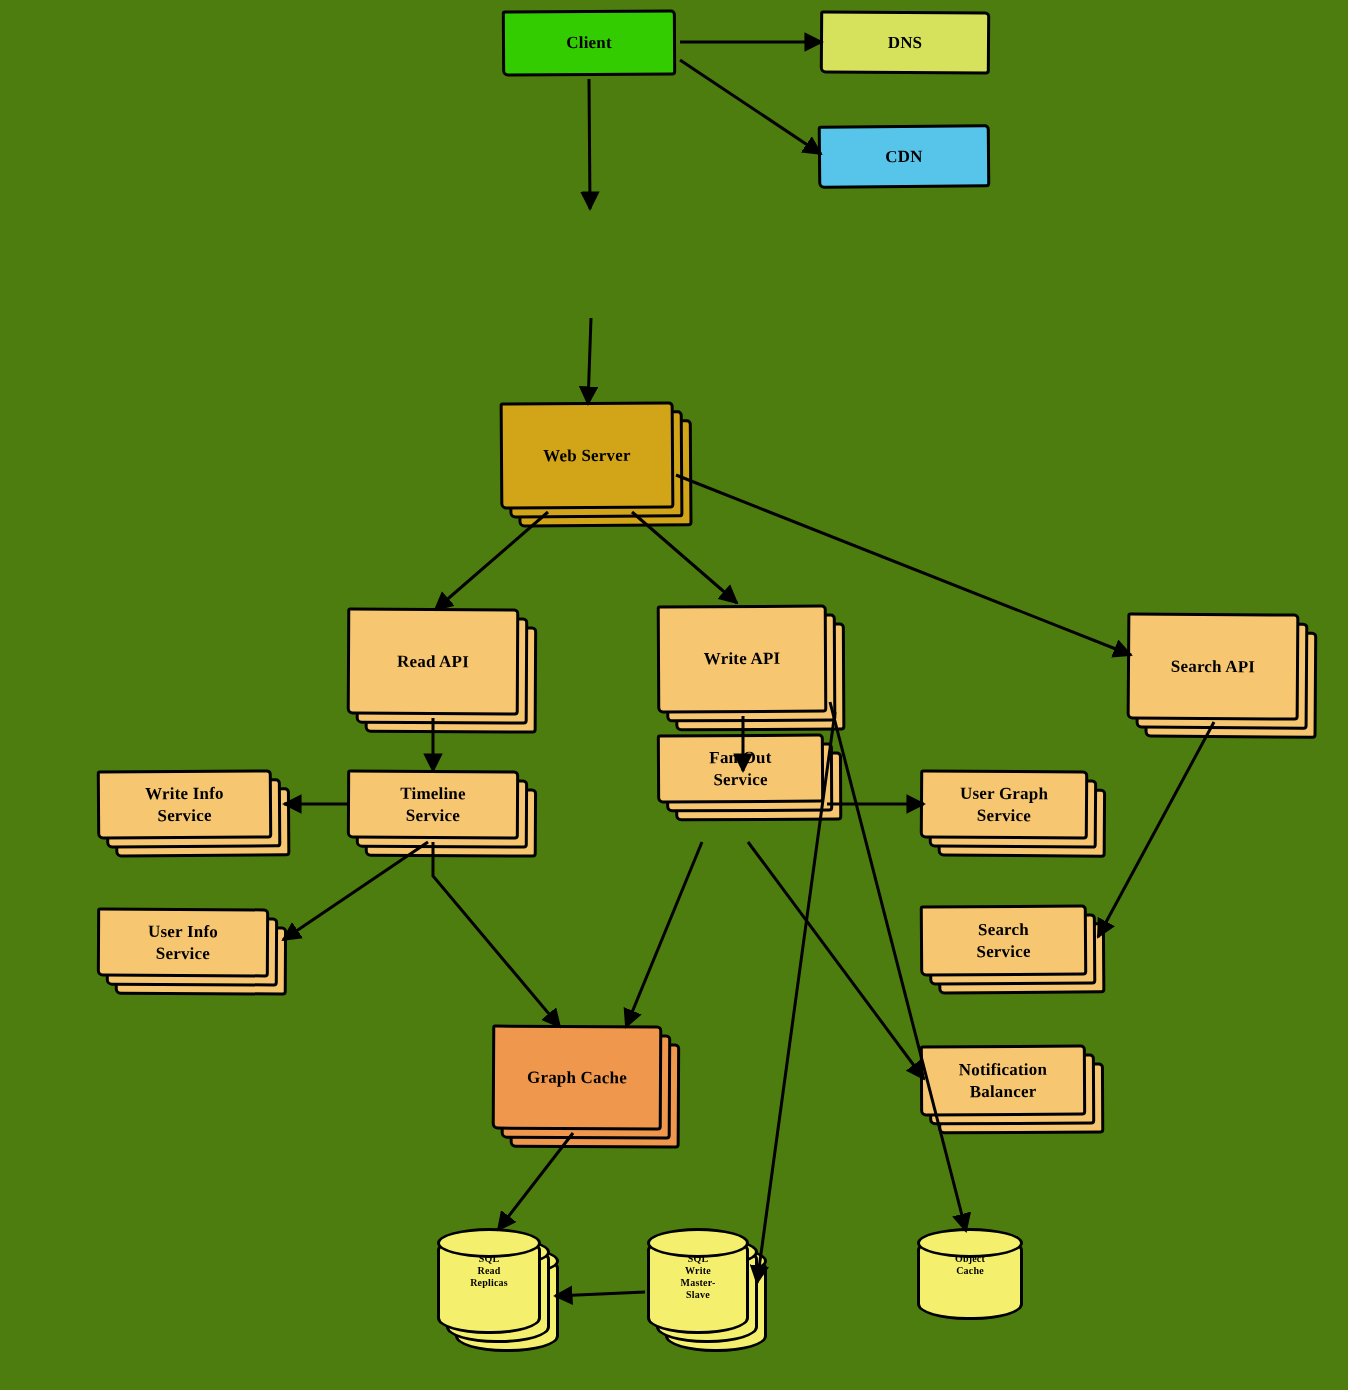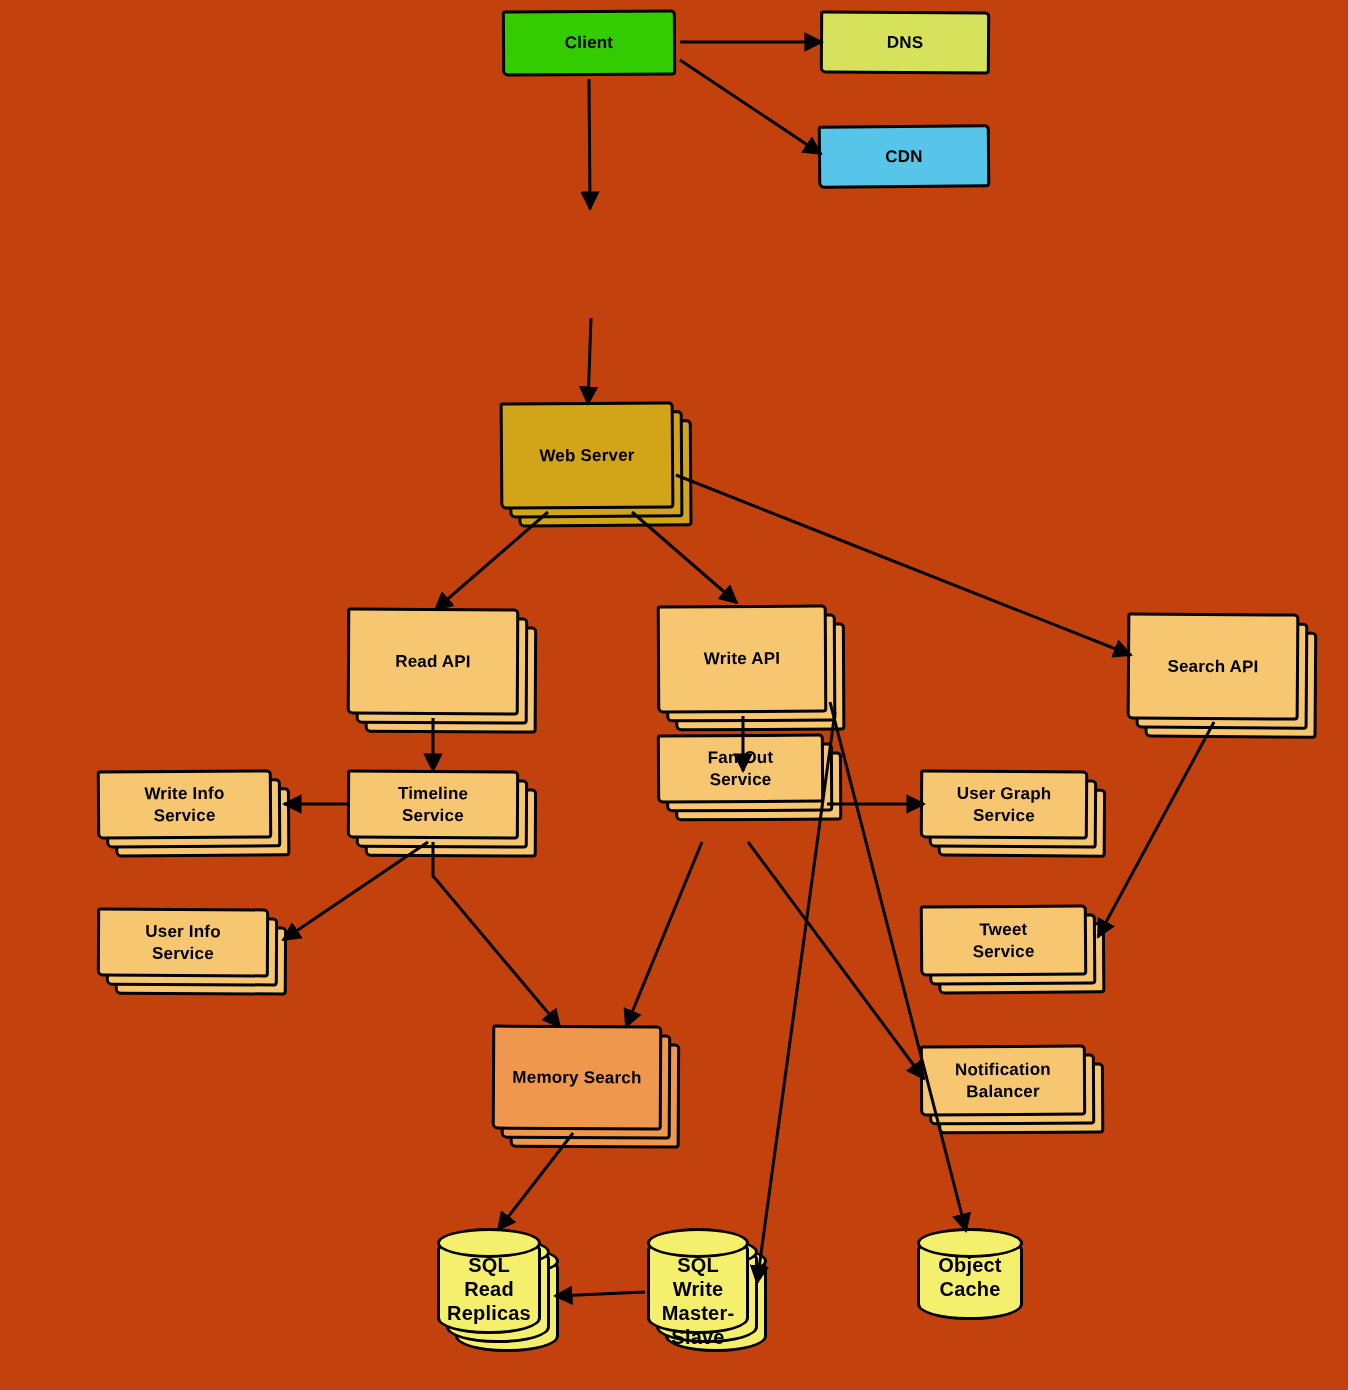--- a/index.html
+++ b/index.html
@@ -4,23 +4,23 @@
 <style>
   html, body {
     margin: 0;
     padding: 0;
     background: #000;
   }
   #canvas {
     position: relative;
     width: 1348px;
     height: 1390px;
-    background: #c2410c;
+    background: #4d7c0f;
     overflow: hidden;
-    font-family: Liberation Sans, sans-serif;
+    font-family: Liberation Serif, serif;
   }
   .node {
     position: absolute;
     z-index: 1;
     transform: rotate(var(--rot, 0deg));
   }
   .layer {
     position: absolute;
     inset: 0;
     background: var(--fill, #ccc);
@@ -61,21 +61,21 @@
     box-sizing: border-box;
   }
   .cyl .main {
     display: block;
   }
   .cyl .label {
     position: relative;
     z-index: 2;
     display: block;
     padding-top: 16px;
-    font-size: 20px;
+    font-size: 10px;
     line-height: 1.2;
   }
   
   .c-client        { --fill: var(--c-client); }
   .c-dns           { --fill: var(--c-dns); }
   .c-cdn           { --fill: var(--c-cdn); }
   .c-load_balancer { --fill: var(--c-load_balancer); }
   .c-web_server    { --fill: var(--c-web_server); }
   .c-api           { --fill: var(--c-api); }
   .c-cache         { --fill: var(--c-cache); }
@@ -193,30 +193,30 @@
     <div class="layer main">
       <span class="label">User Info
 Service</span>
     </div>
   </div>
 
   <div class="node c-api" style="left:920px;top:905px;width:167px;height:71px;--rot:-0.4deg">
     <div class="layer g2"></div>
     <div class="layer g1"></div>
     <div class="layer main">
-      <span class="label">Tweet
+      <span class="label">Search
 Service</span>
     </div>
   </div>
 
   <div class="node c-cache" style="left:492px;top:1025px;width:170px;height:105px;--rot:0.3deg">
     <div class="layer g2"></div>
     <div class="layer g1"></div>
     <div class="layer main">
-      <span class="label">Memory Search</span>
+      <span class="label">Graph Cache</span>
     </div>
   </div>
 
   <div class="node c-api" style="left:920px;top:1045px;width:166px;height:71px;--rot:-0.3deg">
     <div class="layer g2"></div>
     <div class="layer g1"></div>
     <div class="layer main">
       <span class="label">Notification
 Balancer</span>
     </div>

